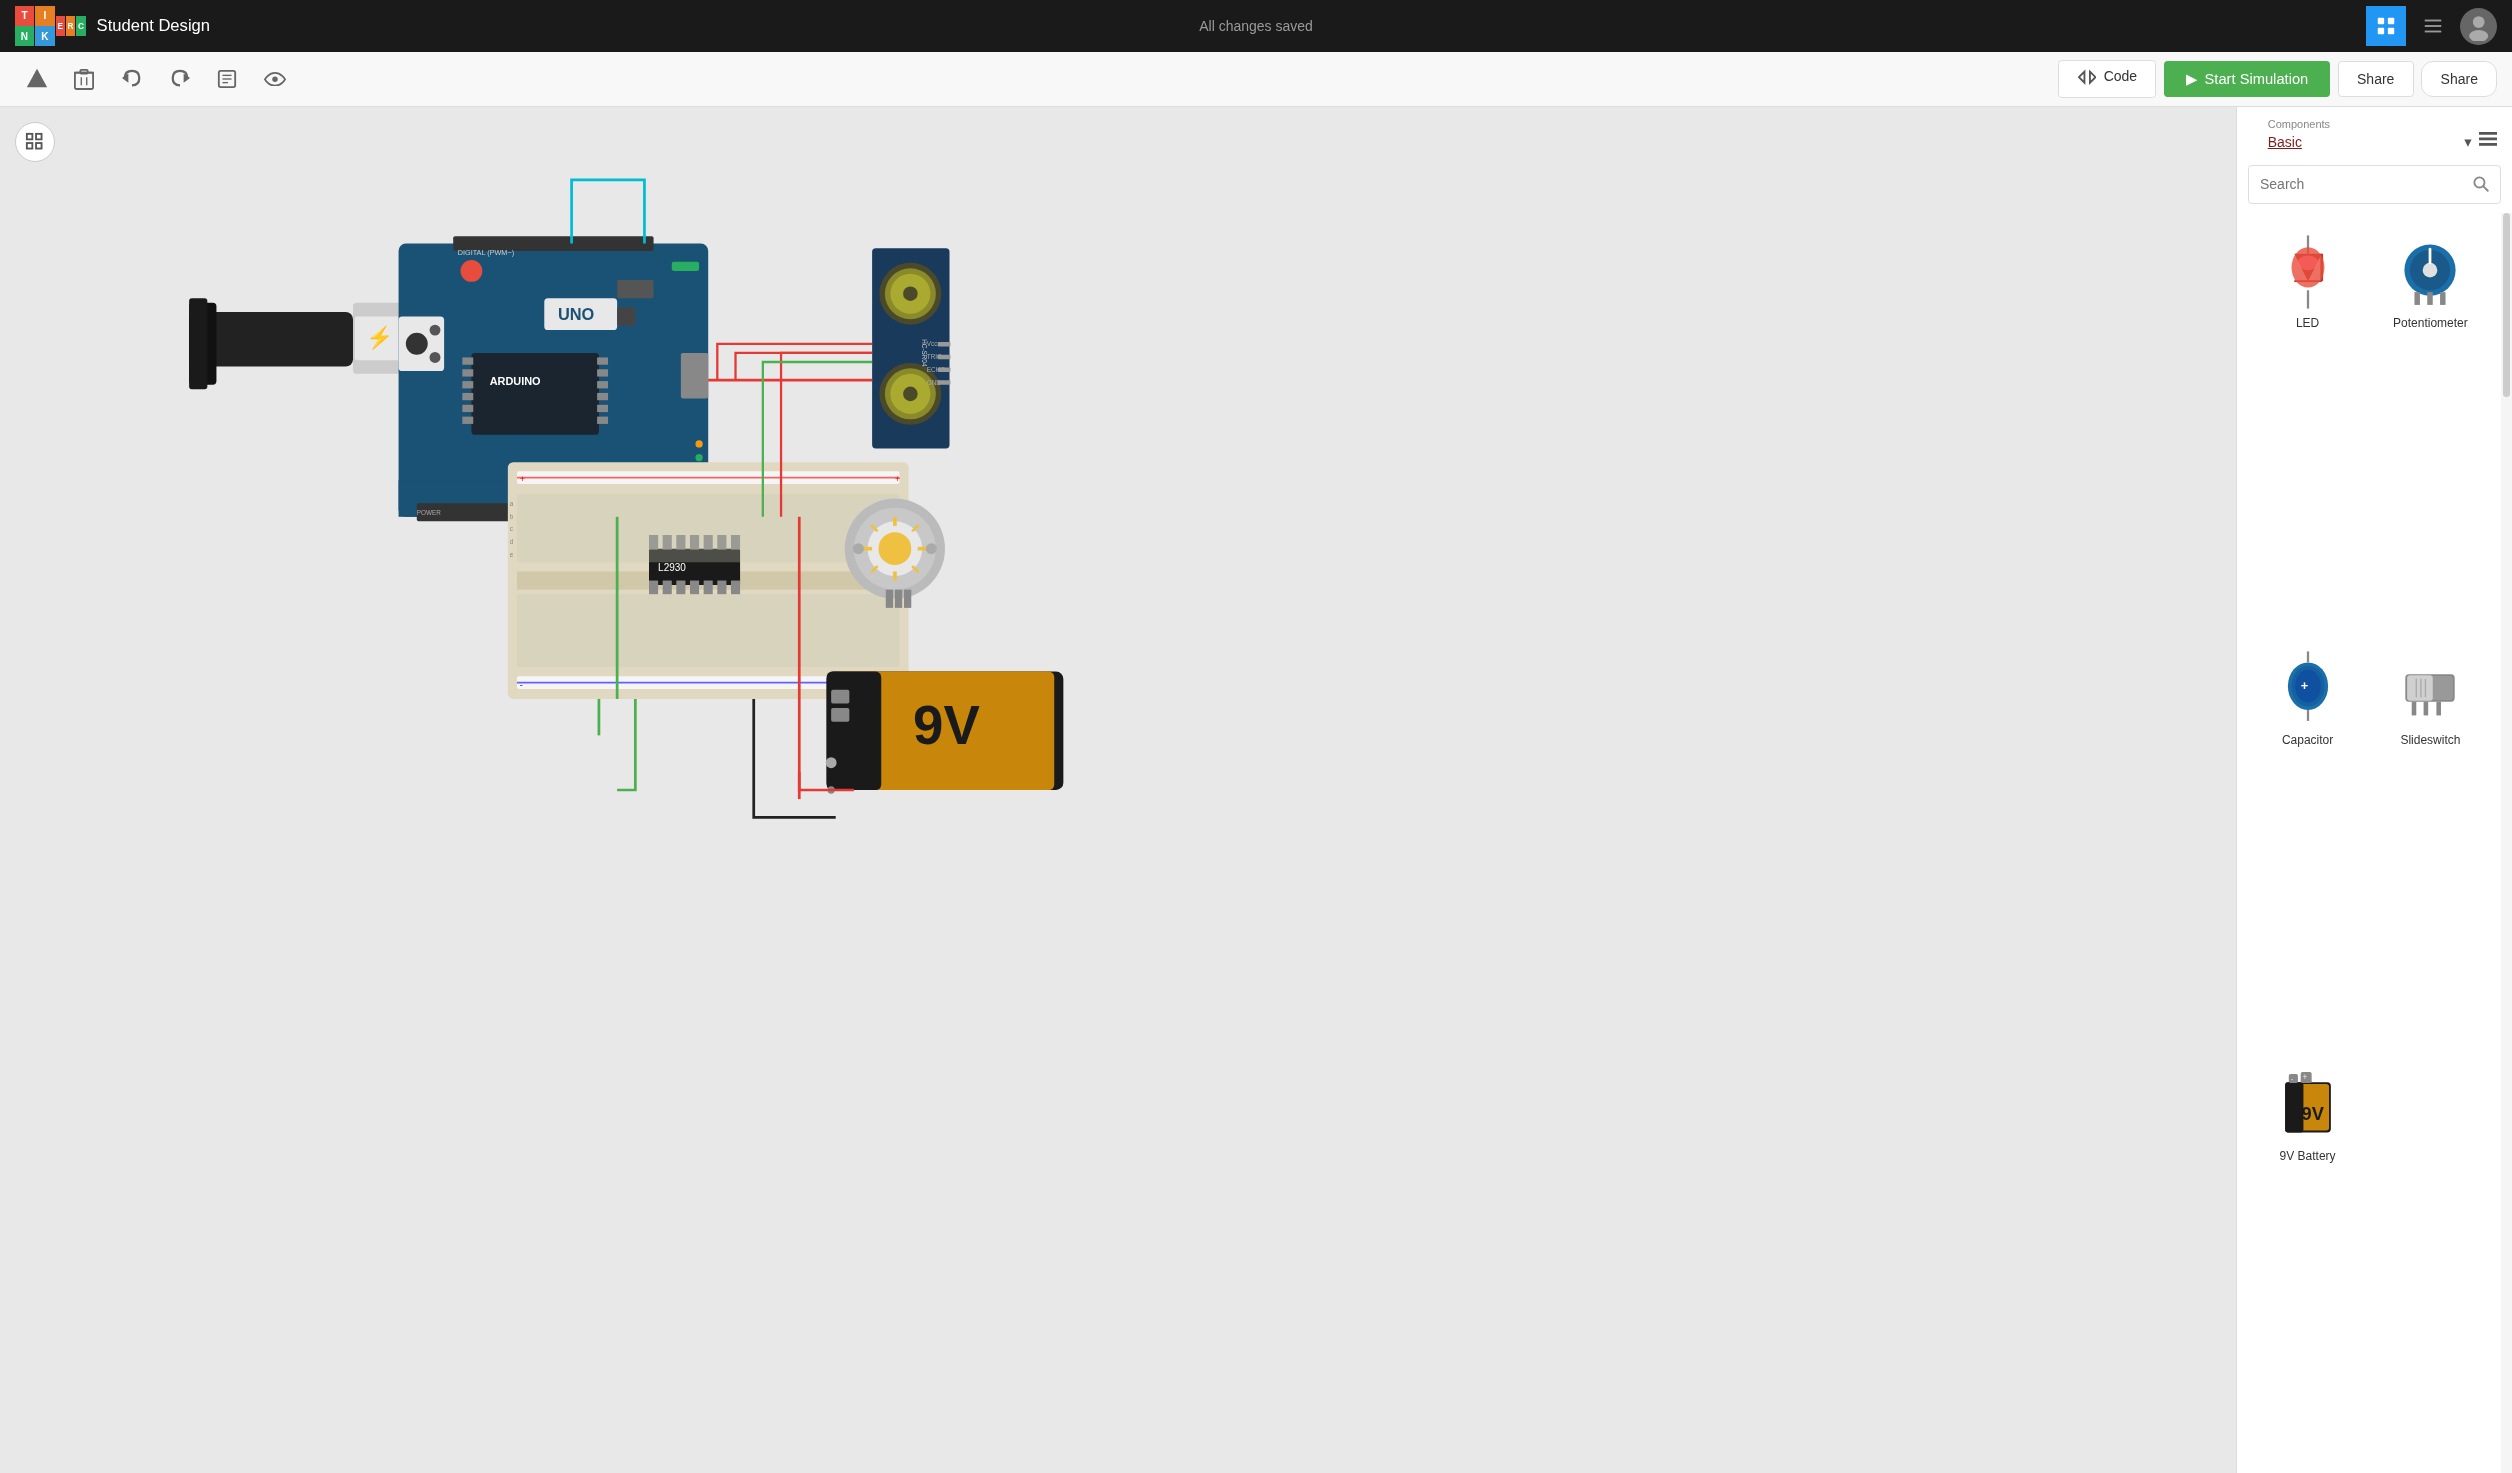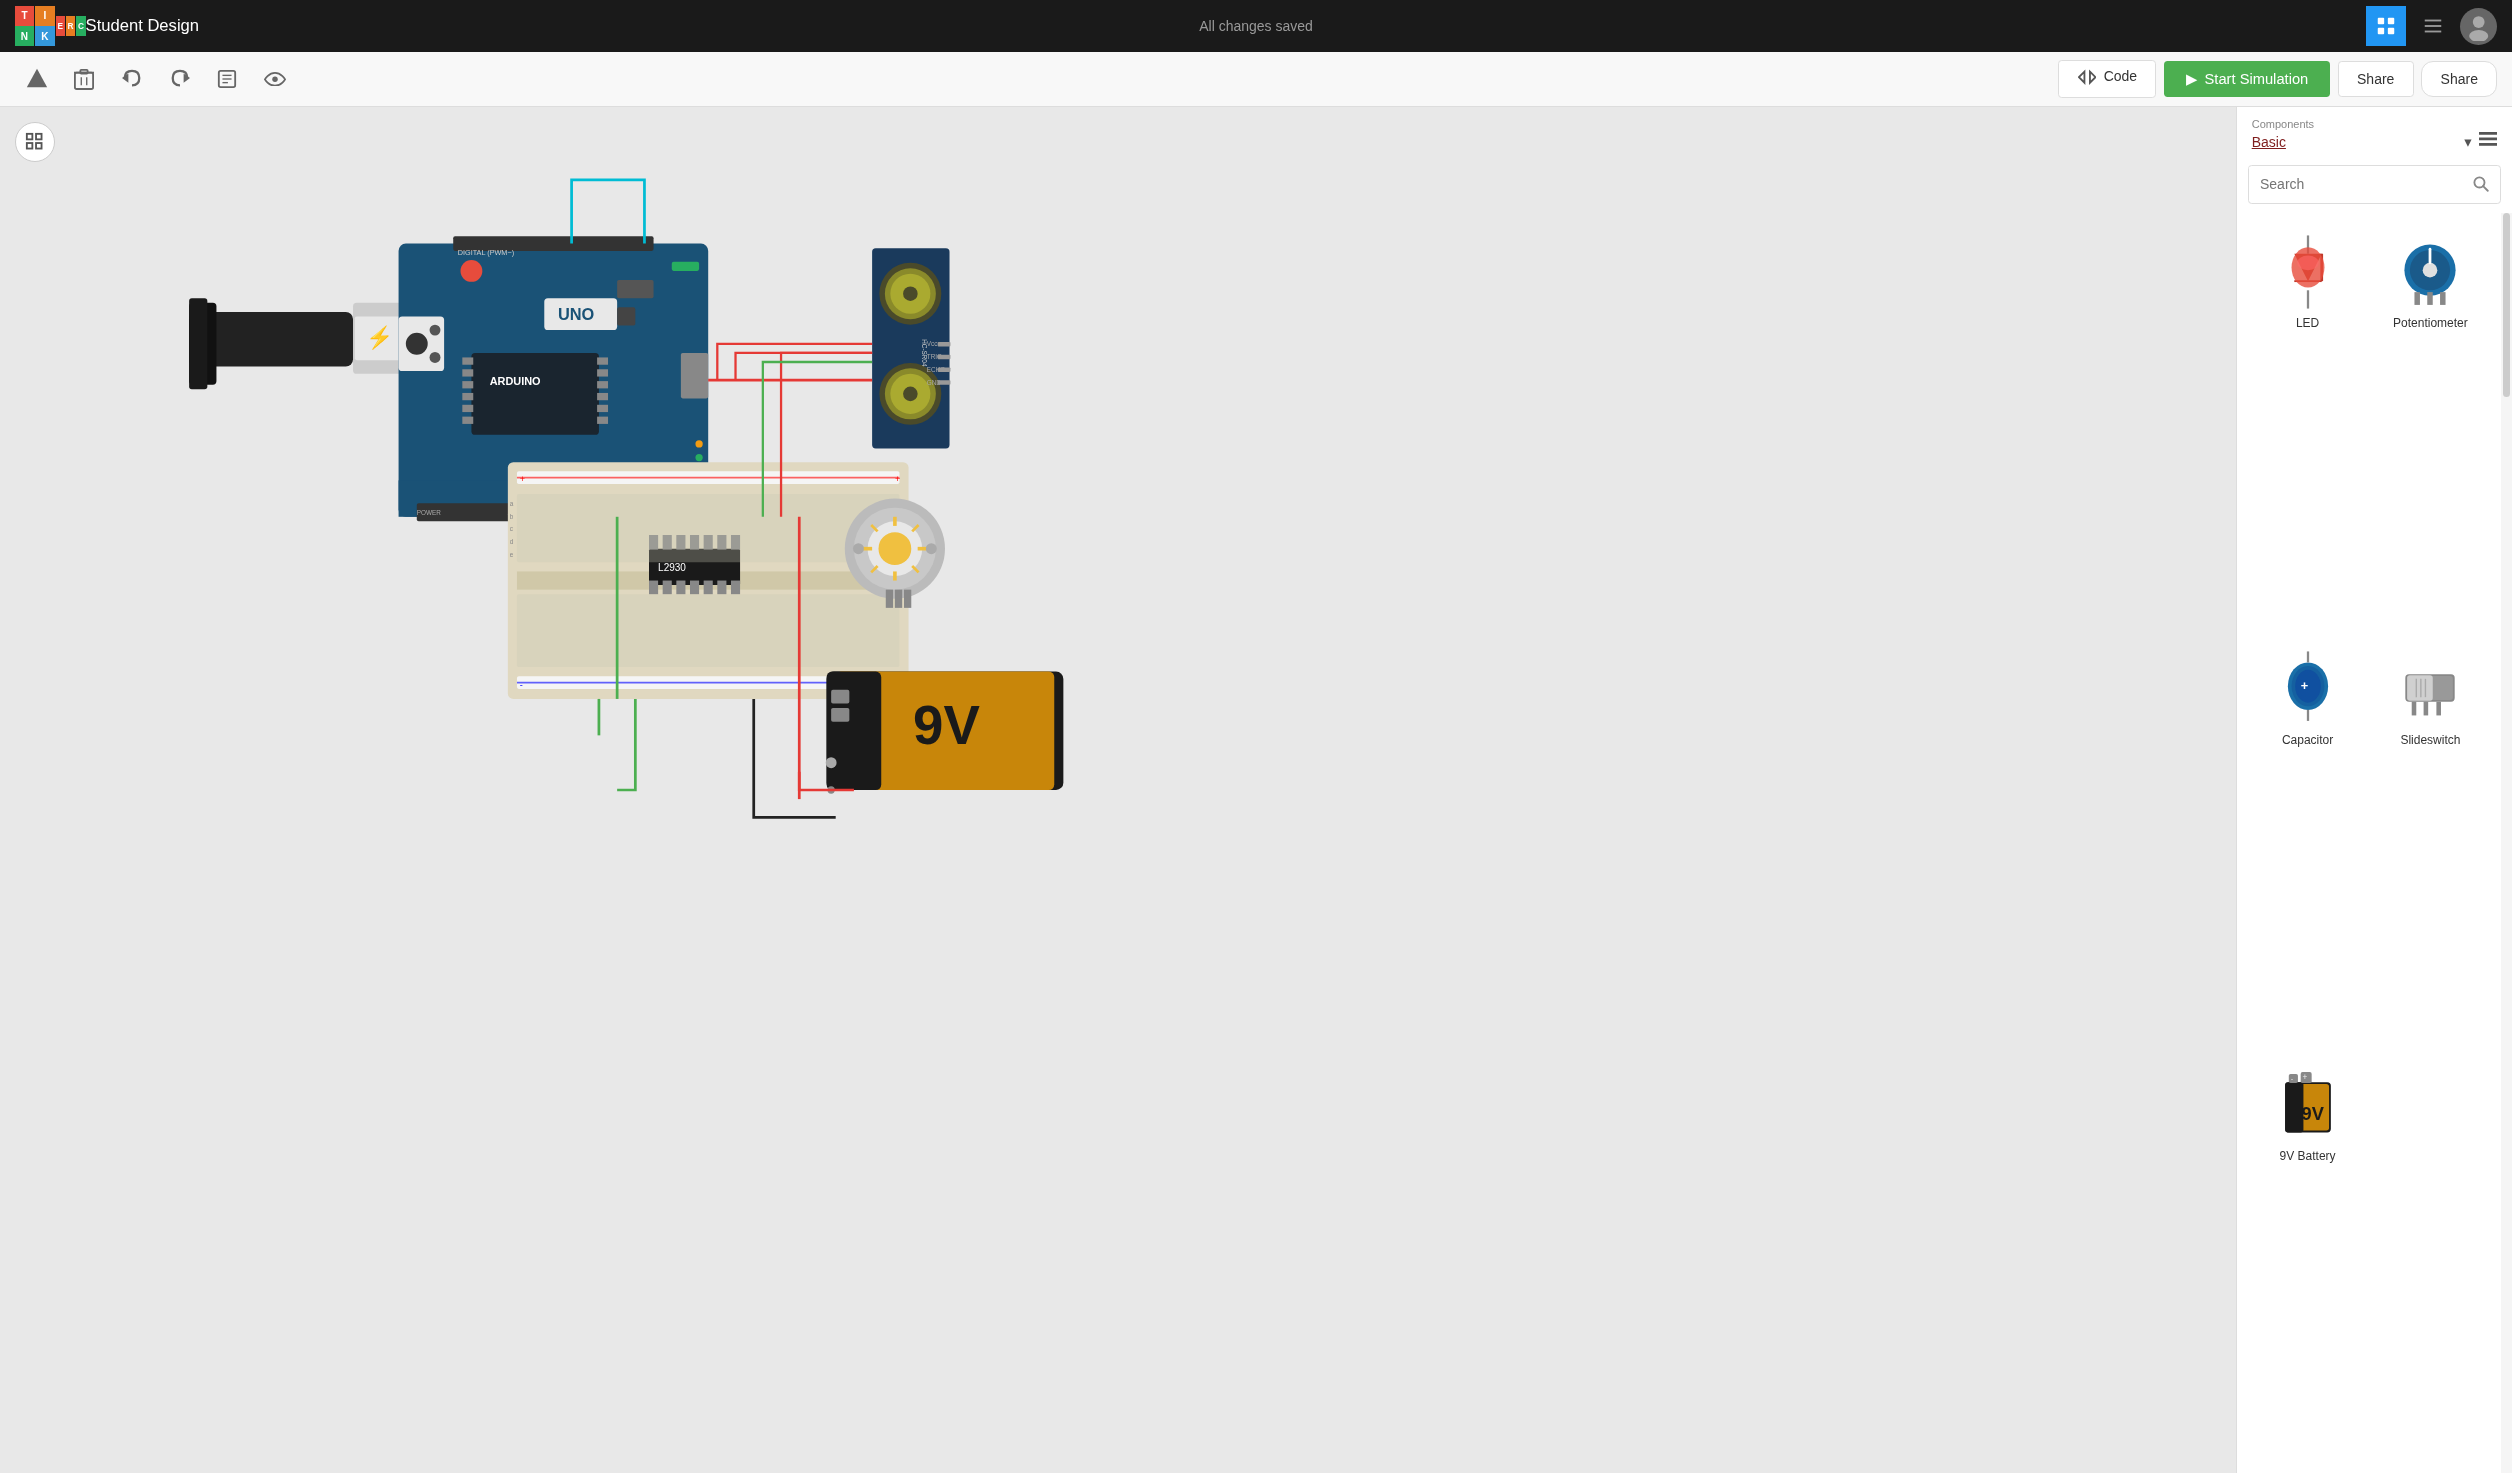--- a/index.html
+++ b/index.html
@@ -6,21 +6,21 @@
     body { font-family: 'Segoe UI', Arial, sans-serif; background: #f0f0f0; overflow: hidden; width: 2512px; height: 1473px; }
 
     
     .top-navbar {
       display: flex; align-items: center;
       background: #1a1a1a; height: 52px; padding: 0 14.7px;
       position: relative; z-index: 100;
     }
 
     .project-title {
-      color: white; font-size: 16.6px; font-weight: 500; 
+      color: white; font-size: 16.6px; font-weight: 500; margin-left: 11px;
     }
     .save-status {
       position: absolute; left: 50%; transform: translateX(-50%);
       color: #999; font-size: 14px;
     }
     .nav-actions {
       margin-left: auto; display: flex; align-items: center; gap: 7.4px;
     }
     .view-toggle {
       background: #2196F3; border: none; width: 40px; height: 40px;
@@ -94,20 +94,21 @@
       position: absolute; top: 0; left: 0; width: 100%; height: 100%;
     }
 
     
     .right-panel {
       width: 276px; background: white; border-left: 0.9px solid #ddd;
       display: flex; flex-direction: column; overflow: hidden;
     }
     .panel-header {
       padding: 11px 14.7px 3.7px;
+      margin-left: 16px;
     }
     .panel-header-label {
       font-size: 11px; color: #888; margin-bottom: 1.8px;
     }
     .panel-header-row {
       display: flex; align-items: center; gap: 7.4px;
     }
     .panel-title {
       font-size: 14px; font-weight: 500; color: #7f1d1d; flex: 1; text-decoration: underline;
     }

